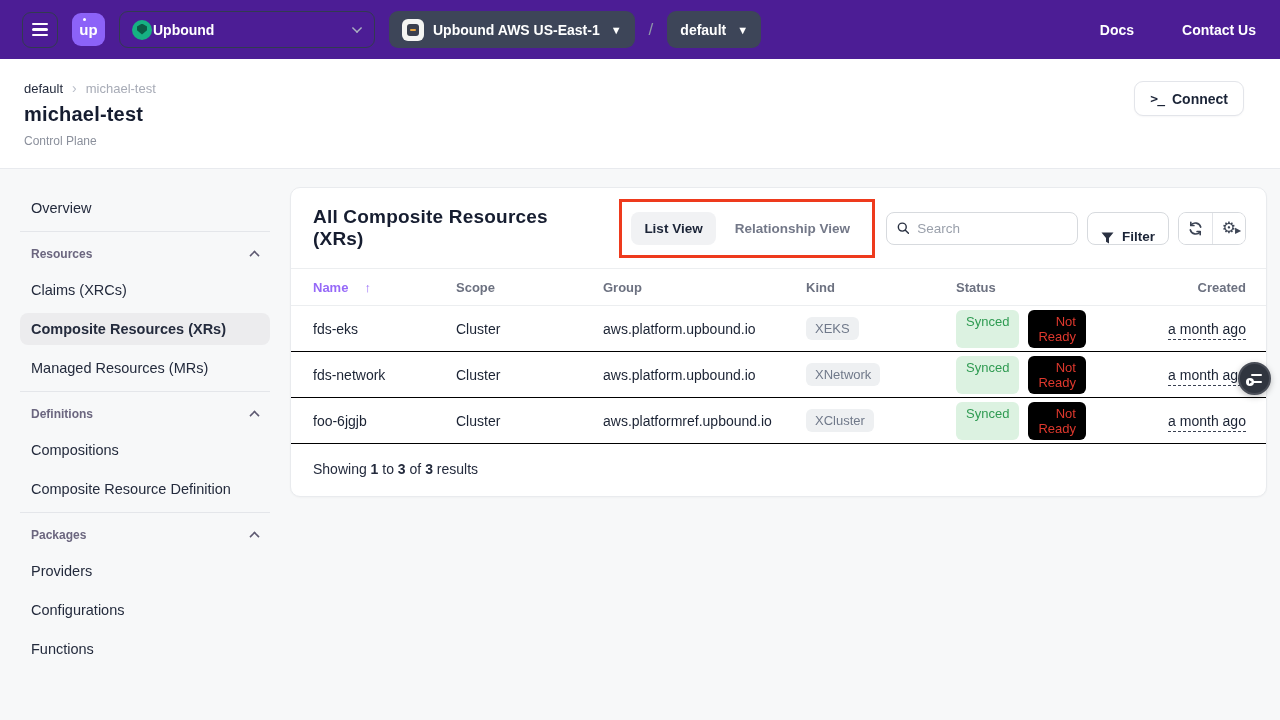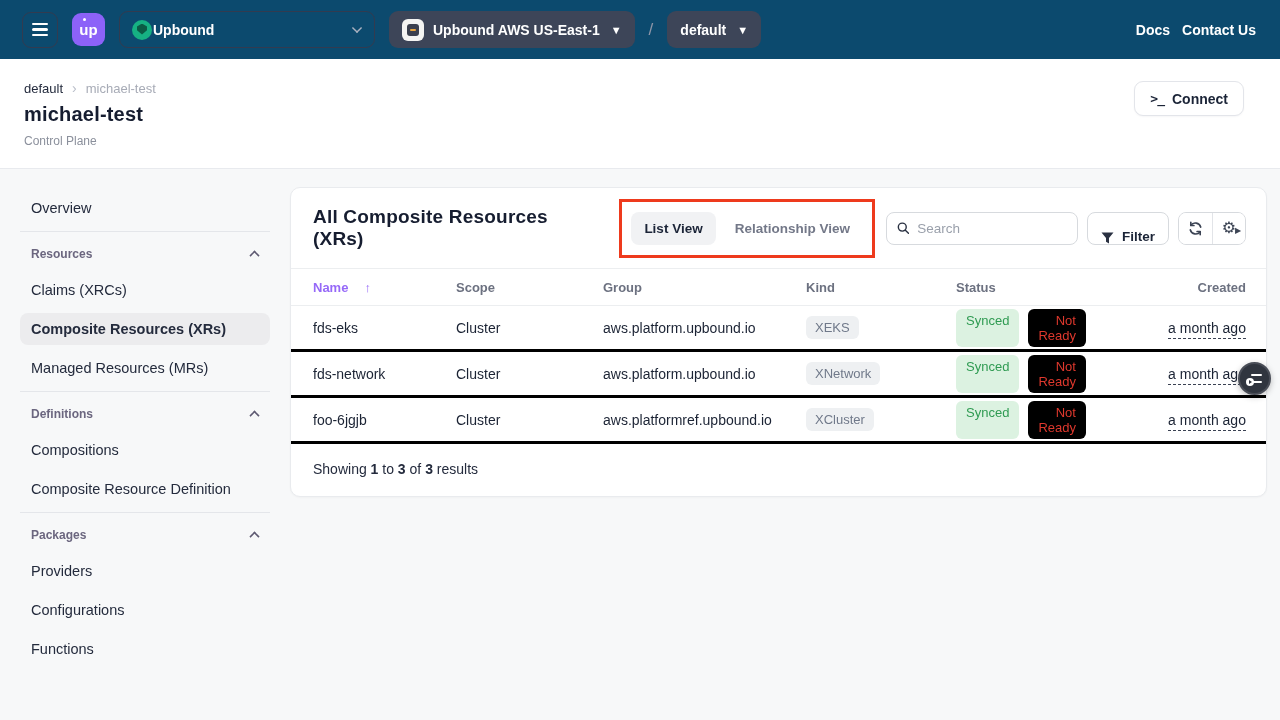--- a/index.html
+++ b/index.html
@@ -1,35 +1,35 @@
 <!DOCTYPE html>
 <html><head>
 <meta charset="utf-8">
 <style>
   * { margin:0; padding:0; box-sizing:border-box; }
   html,body { width:1280px; height:720px; overflow:hidden; }
   body { font-family:"Liberation Sans","DejaVu Sans",sans-serif; background:#f7f8f9; color:#1c2437; position:relative; }
 
   
-  .topbar { height:59px; background:#0c4a6e; display:flex; align-items:center; padding:0 24px 0 22px; gap:14px; }
+  .topbar { height:59px; background:#4c1d95; display:flex; align-items:center; padding:0 24px 0 22px; gap:14px; }
   .hamburger { width:36px; height:36px; border:1px solid #323b50; border-radius:9px; display:flex; flex-direction:column; justify-content:center; align-items:center; gap:3px; cursor:pointer; background:transparent; }
   .hamburger span { display:block; width:16px; height:2.5px; background:#ffffff; border-radius:2px; }
   .uplogo { width:33px; height:33px; background:#8c62f8; border-radius:9px; color:#fff; font-weight:bold; font-size:15px; display:flex; align-items:center; justify-content:center; letter-spacing:0; position:relative; }
   .uplogo i { position:absolute; top:5px; left:11px; width:3px; height:3px; background:#fff; border-radius:50%; font-style:normal; }
   .org-select { width:256px; height:37px; border:1px solid #323b50; border-radius:9px; display:flex; align-items:center; padding:0 12px; gap:1px; color:#fff; font-weight:bold; font-size:14px; cursor:pointer; }
   .org-icon { width:20px; height:20px; border-radius:50%; background:#16b183; position:relative; flex:none; }
   .org-icon::after { content:""; position:absolute; left:5px; top:4px; width:10px; height:11px; background:#0b5b45; clip-path:polygon(50% 0,100% 28%,100% 62%,50% 100%,0 62%,0 28%); }
   .chev-down { width:10px; height:10px; border-right:2px solid #aab1c0; border-bottom:2px solid #aab1c0; transform:rotate(45deg) scale(.72); margin-left:auto; margin-top:-4px; }
   .pill { height:37px; background:#3d4558; border-radius:9px; display:flex; align-items:center; padding:0 13px; gap:9px; color:#fff; font-weight:bold; font-size:14px; cursor:pointer; }
   .cp-icon { width:22px; height:22px; background:#f4f4f2; border-radius:6px; position:relative; flex:none; }
   .cp-icon::before { content:""; position:absolute; left:5px; top:5px; width:12px; height:12px; background:#3a3f4d; border-radius:3px; }
   .cp-icon::after { content:""; position:absolute; left:8px; top:10px; width:6px; height:2px; background:#e8a33d; border-radius:1px; }
   .tri-down { color:#fff; font-size:11px; margin-left:2px; }
   .path-sep { color:#8e96a8; font-size:17px; }
-  .topbar-right { margin-left:auto; display:flex; align-items:center; gap:12px; }
+  .topbar-right { margin-left:auto; display:flex; align-items:center; gap:48px; }
   .toplink { color:#fff; font-weight:bold; font-size:14px; cursor:pointer; }
   .account-btn { height:36px; border:1px solid #39415a; border-radius:9px; display:flex; align-items:center; gap:10px; padding:0 14px; color:#fff; font-weight:bold; font-size:14px; cursor:pointer; }
   .account-btn .chev-down { margin:-4px 0 0 0; }
 
   
   .page-header { background:#fff; height:110px; border-bottom:1px solid #e8eaee; padding:22px 36px 0 24px; position:relative; }
   .breadcrumb { display:flex; align-items:center; gap:9px; font-size:13px; }
   .crumb-current { color:#242b3d; }
   .crumb-sep { color:#b9bec9; font-size:14px; margin-top:-2px; }
   .crumb-muted { color:#a7abb6; }
@@ -63,21 +63,21 @@
   .icon-btn { width:33px; display:flex; align-items:center; justify-content:center; cursor:pointer; background:#fff; border:none; color:#3c4454; }
   .icon-btn + .icon-btn { border-left:1px solid #e2e4e8; }
   .gear-glyph { font-size:16px; line-height:1; position:relative; }
   .gear-glyph i { position:absolute; right:-5px; bottom:1px; font-size:8px; font-style:normal; }
 
   
   .tgrid { display:grid; grid-template-columns:143px 147px 203px 150px 1fr 160px; align-items:center; padding:0 20px 0 22px; }
   .thead { height:38px; border-top:1px solid #eceef0; border-bottom:1px solid #eceef0; font-size:13px; font-weight:bold; color:#6c7180; }
   .th-sorted { color:#9669f8; display:flex; align-items:center; gap:16px; }
   .th-right { text-align:right; }
-  .trow { height:46px; font-size:14px; color:#1b2334; border-bottom:3px solid #000000; }
+  .trow { height:46px; font-size:14px; color:#1b2334; border-bottom:1px solid #000000; }
   .kind-badge { display:inline-block; background:#eef0f2; color:#70798a; font-size:13px; padding:4px 9px; border-radius:6px; }
   .status-cell { display:flex; gap:9px; }
   .badge { font-size:13px; padding:4px 10px; border-radius:6px; font-weight:normal; }
   .badge-success { background:#dcf2e1; color:#2f9b52; }
   .badge-error { background:#000000; color:#de382d;text-align:right; }
   .created-cell { text-align:right; }
   .created-cell span { border-bottom:1px dashed #3a4152; padding-bottom:2px; cursor:pointer; }
   .card-footer { padding:17px 22px 19px 22px; font-size:14px; color:#242b3d; }
   .card-footer b { font-weight:bold; }
 

